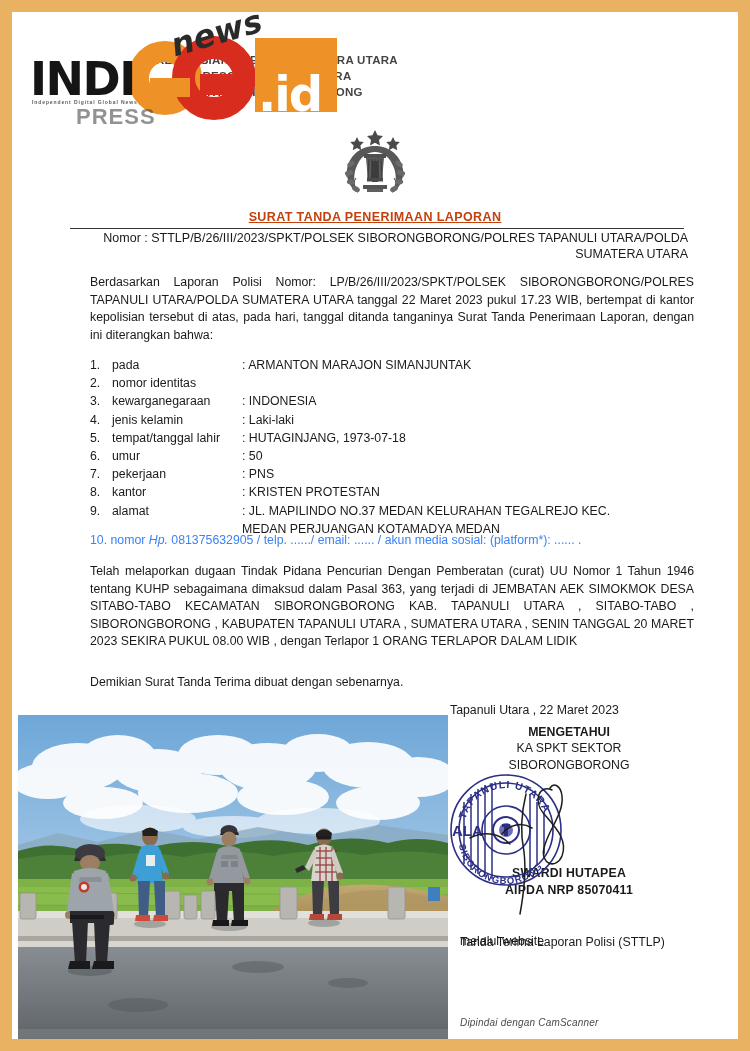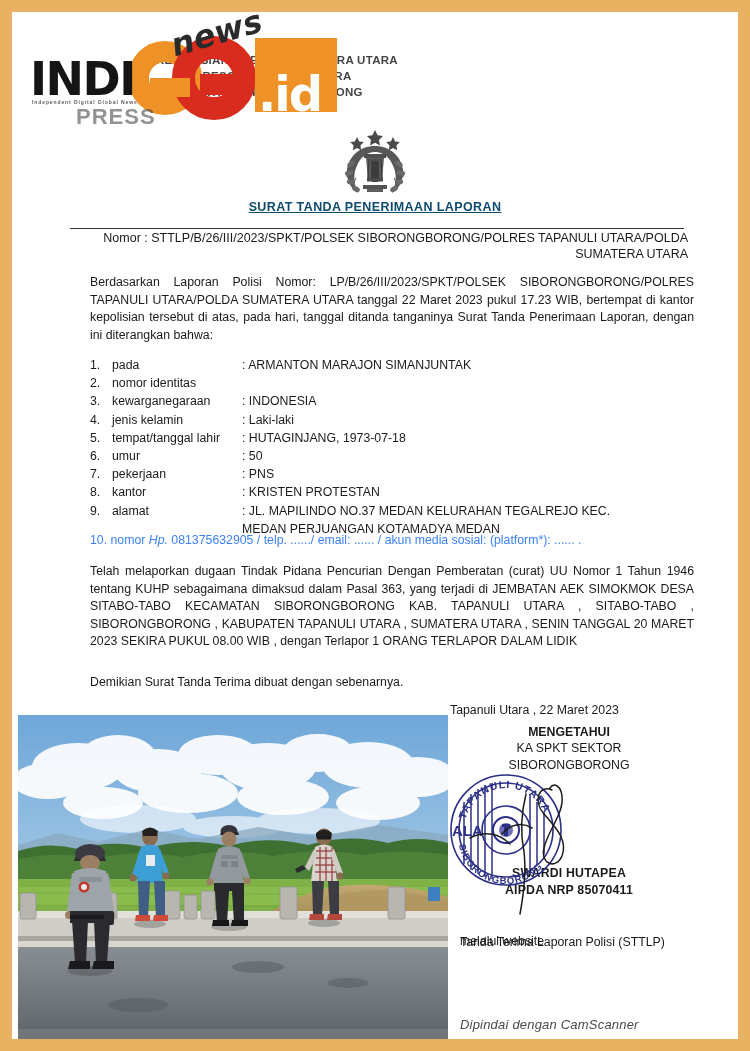--- a/index.html
+++ b/index.html
@@ -157,28 +157,28 @@
     top: 116px;
     transform: translateX(-50%);
     width: 78px;
     height: 72px;
     z-index: 2;
   }
 
   
   .doc-title {
     position: absolute;
-    top: 188px;
+    top: 198px;
     left: 0;
     width: 100%;
     text-align: center;
     font-size: 12.5px;
     font-weight: 700;
     letter-spacing: 0.4px;
-    color: #0c4a6e;
+    color: #c2410c;
     text-decoration: underline;
   }
   .doc-number {
     position: absolute;
     top: 218px;
     left: 50px;
     width: 626px;
     text-align: right;
     font-size: 12.5px;
     line-height: 16px;
@@ -265,21 +265,21 @@
     color: #1a1a1a;
     z-index: 4;
   }
   #tail-web { top: 922px; }
   #tail-stt { top: 923px; }
 
   .camscanner {
     position: absolute;
     left: 448px;
     top: 1005px;
-    font-size: 13px;
+    font-size: 10px;
     font-style: italic;
     color: #4a4a4a;
     letter-spacing: 0.2px;
     z-index: 4;
   }
 
   
   .photo {
     position: absolute;
     left: 6px;

